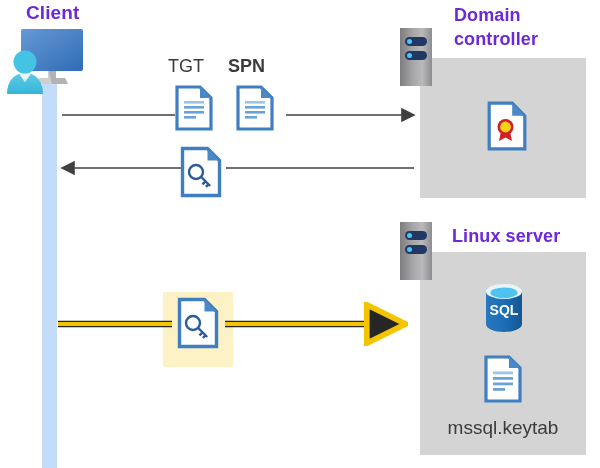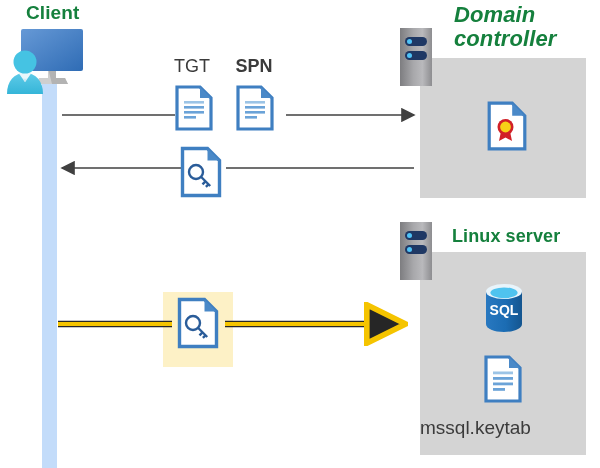--- a/index.html
+++ b/index.html
@@ -19,52 +19,51 @@
     height: 468px;
     background: #ffffff;
   }
 
   
   .abs { position: absolute; }
 
   
   .hdr-label {
     font-weight: bold;
-    color: #15803d;
+    color: #6d28d9;
     letter-spacing: 0.1px;
   }
   #client-label {
     left: 26px; top: 2px;
     font-size: 19px;
     line-height: 22px;
   }
   #dc-label {
     left: 454px; top: 3px;
-    font-size: 22px;
+    font-size: 18px;
     line-height: 24px;
     width: 140px;
-    font-style: italic;
   }
   #linux-label {
     left: 452px; top: 224px;
     font-size: 18px;
     line-height: 24px;
     width: 150px;
   }
   #keytab-label {
     left: 420px; top: 417px;
     width: 166px;
-    text-align: left;
+    text-align: center;
     font-size: 19px;
     color: #3b3b3b;
   }
   .doc-caption {
     font-size: 18px;
     color: #3b3b3b;
-    text-align: center;
+    text-align: left;
   }
   #tgt-caption { left: 168px; top: 56px; width: 48px; }
   #spn-caption { left: 228px; top: 56px; width: 52px; font-weight: bold; }
 
   
   .server-box {
     background: #d4d4d4;
   }
   #dc-box   { left: 420px; top: 58px;  width: 166px; height: 140px; }
   #linux-box{ left: 420px; top: 252px; width: 166px; height: 203px; }

